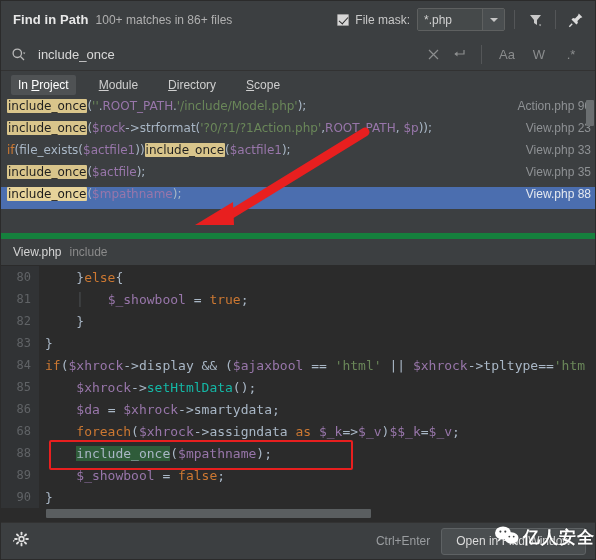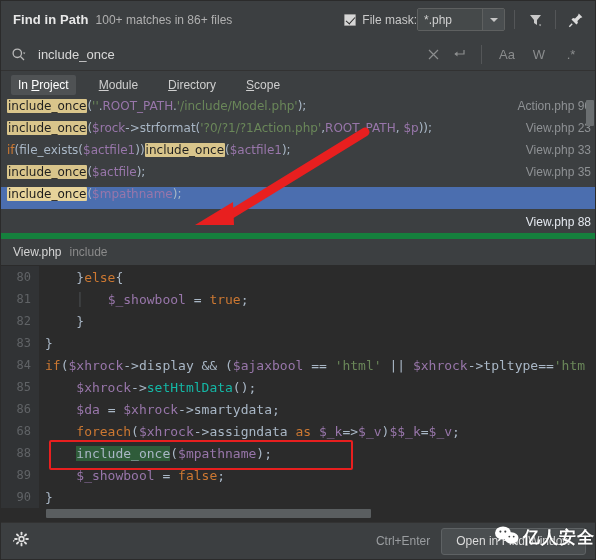--- a/index.html
+++ b/index.html
@@ -12,21 +12,21 @@
   }
   #app{position:relative;width:596px;height:560px;box-sizing:border-box;border:1px solid #2b2b2b;background:#3c3f41;display:flex;flex-direction:column;}
 
   
   .header{height:37px;flex:0 0 37px;display:flex;align-items:center;padding:0 8px 0 12px;background:#3c3f41;box-sizing:border-box;}
   .title{font-weight:bold;font-size:13px;color:#e8e8e8;letter-spacing:.1px;}
   .subtitle{margin-left:7px;font-size:12px;color:#b0b0b0;}
   .hspring{flex:1;}
   .chk{width:12px;height:12px;border:1px solid #9a9a9a;background:#d6d6d6;border-radius:1px;position:relative;box-sizing:border-box;margin-right:6px;}
   .chk:after{content:"";position:absolute;left:3px;top:0px;width:4px;height:8px;border:solid #2b2b2b;border-width:0 1.6px 1.6px 0;transform:rotate(42deg);}
-  .mask-label{color:#c8c8c8;font-size:12px;}
+  .mask-label{color:#c8c8c8;font-size:12px;margin-right:7px;}
   .mask-combo{display:flex;height:21px;border:1px solid #5e6060;border-radius:2px;overflow:hidden;background:#45494a;}
   .mask-val{width:52px;padding:0 6px;display:flex;align-items:center;color:#d0d0d0;font-size:12px;background:#45494a;}
   .mask-arrow{width:21px;display:flex;align-items:center;justify-content:center;border-left:1px solid #5e6060;background:#4a4e50;}
   .caret-dn{width:0;height:0;border-left:4px solid transparent;border-right:4px solid transparent;border-top:4px solid #c5c5c5;}
   .hsep{width:1px;height:19px;background:#545658;margin:0 9px;}
   .ticon{width:22px;height:22px;display:flex;align-items:center;justify-content:center;}
 
   
   .searchbar{height:33px;flex:0 0 33px;display:flex;align-items:center;background:#3c3f41;border-bottom:1px solid #323232;padding:0 8px 0 10px;box-sizing:border-box;}
   .s-mag{width:20px;display:flex;align-items:center;}
@@ -39,21 +39,21 @@
   .tab{font-size:12px;color:#cfcfcf;padding:3px 7px;border-radius:2px;margin-right:16px;}
   .tab.active{background:#4f5254;color:#ffffff;}
   .mn{text-decoration:underline;}
 
   
   .results{flex:0 0 134px;position:relative;background:#3c3f41;overflow:hidden;}
   .row{height:22px;display:flex;padding:0 4px 0 6px;box-sizing:border-box;white-space:nowrap;position:relative;}
   .row.sel{background:#4b6eaf;}
   .row .code{flex:1;overflow:hidden;font-family:"DejaVu Sans","Liberation Sans",sans-serif;font-size:12px;}
   .row .loc{color:#8e9194;font-size:12px;padding-left:10px;flex:0 0 auto;}
-  .row.sel .loc{color:#e4e8ef;margin-top:28px;}
+  .row.sel .loc{color:#e4e8ef;}
   .hl{background:#d9c58b;color:#1f1f1f;border-radius:1px;padding:0 1px;}
   .row.sel .hl{background:#e6d39a;color:#1b1b1b;}
   .kw{color:#cc7832;}
   .var{color:#9876aa;}
   .str{color:#6a8759;}
   .pl{color:#a9b7c6;}
   .clip{position:absolute;left:0;right:0;height:22px;overflow:hidden;}
   .vscroll{position:absolute;right:1px;top:1px;width:8px;height:26px;background:#6b6f71;border-radius:1px;}
 
   

